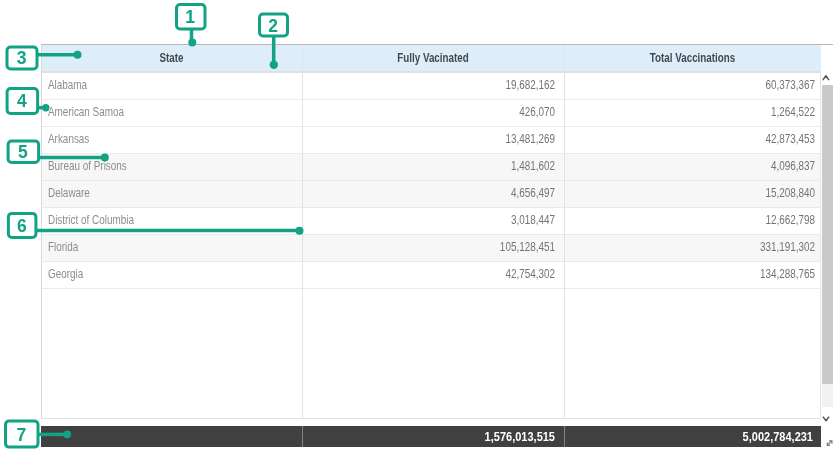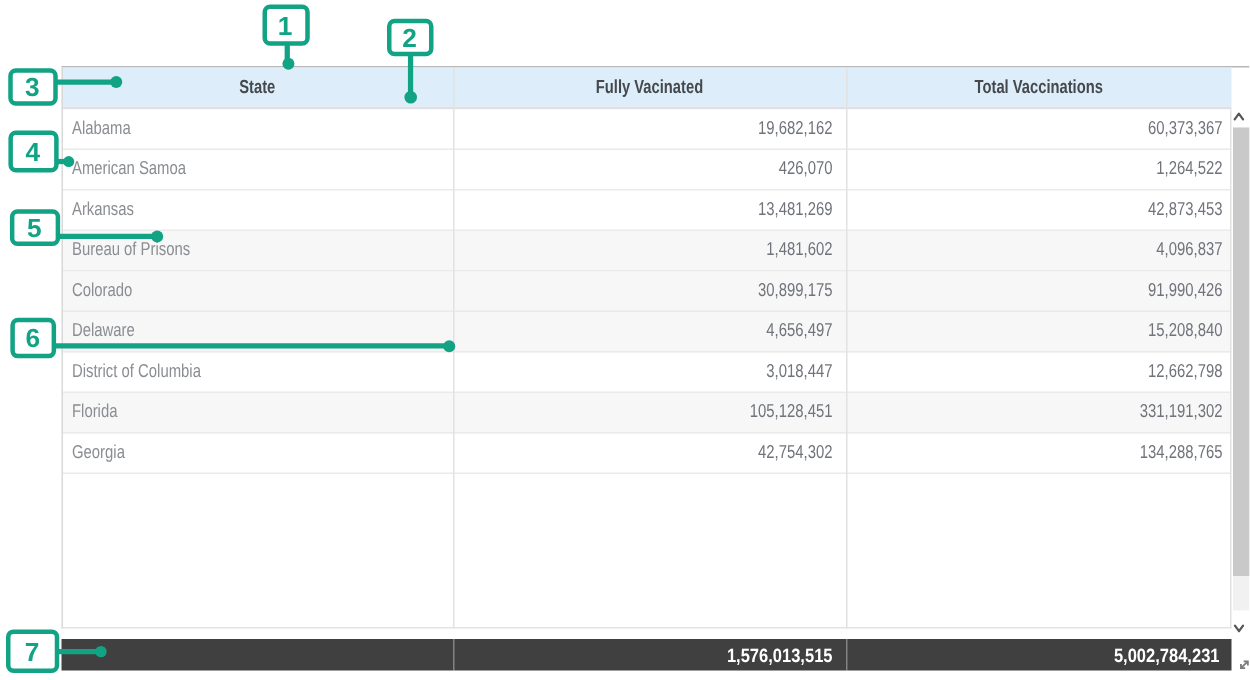--- a/index.html
+++ b/index.html
@@ -58,25 +58,20 @@
     </div>
     <div class="row">
       <div class="c1">Arkansas</div>
       <div class="c2">13,481,269</div>
       <div class="c3">42,873,453</div>
     </div>
     <div class="row alt">
       <div class="c1">Bureau of Prisons</div>
       <div class="c2">1,481,602</div>
       <div class="c3">4,096,837</div>
-    </div>
-    <div class="row alt">
-      <div class="c1">Colorado</div>
-      <div class="c2">30,899,175</div>
-      <div class="c3">91,990,426</div>
     </div>
     <div class="row alt">
       <div class="c1">Delaware</div>
       <div class="c2">4,656,497</div>
       <div class="c3">15,208,840</div>
     </div>
     <div class="row">
       <div class="c1">District of Columbia</div>
       <div class="c2">3,018,447</div>
       <div class="c3">12,662,798</div>

